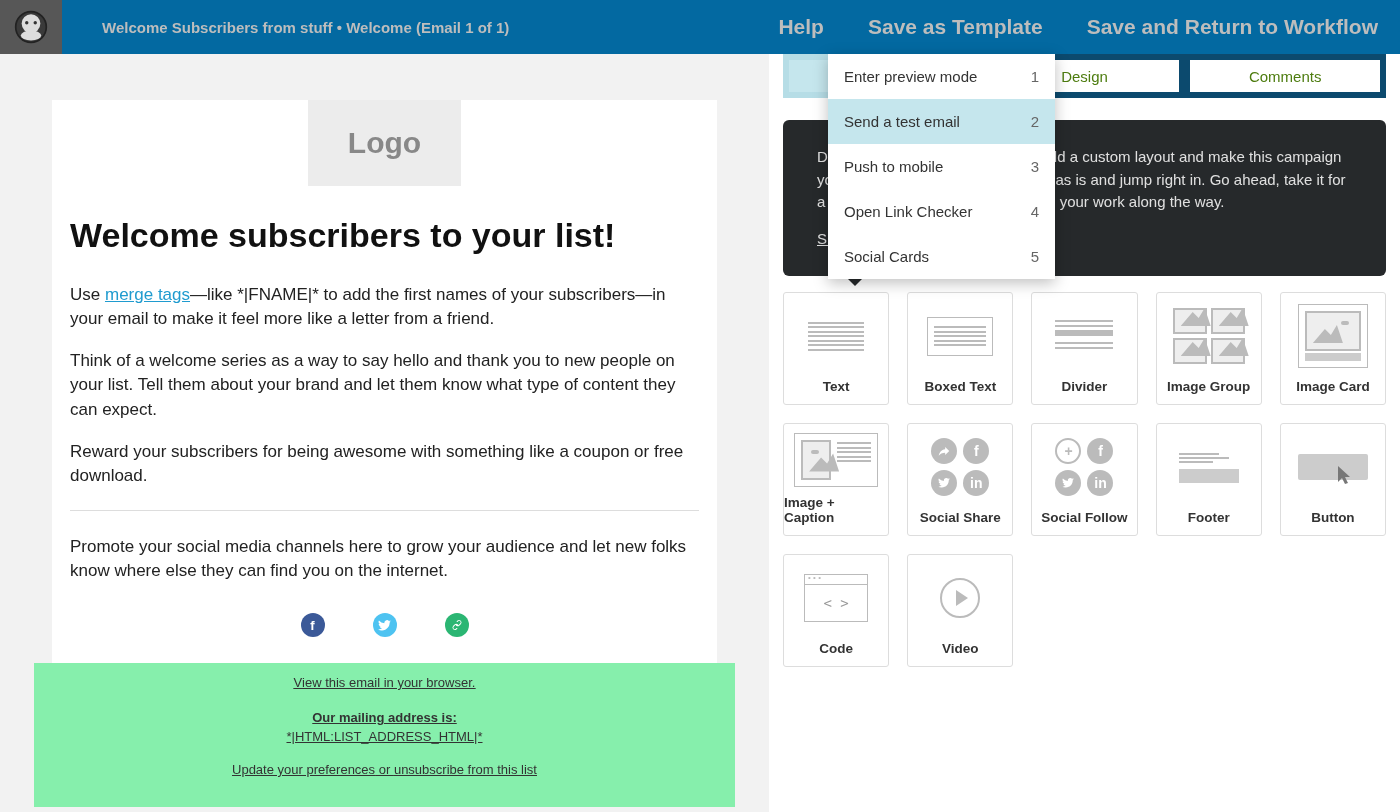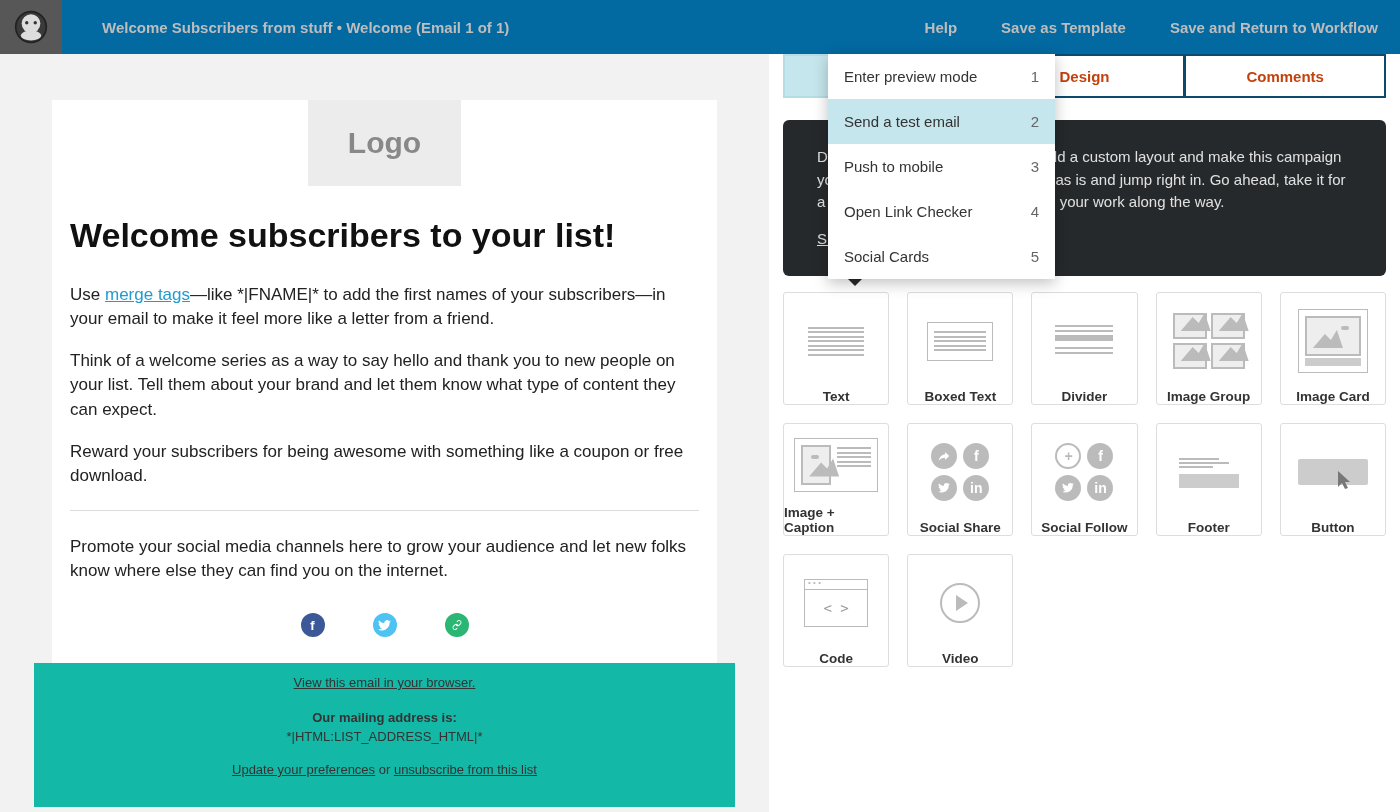--- a/index.html
+++ b/index.html
@@ -4,57 +4,57 @@
 <style>
 * { box-sizing: border-box; margin: 0; padding: 0; }
 body { font-family: "Helvetica Neue", Helvetica, Arial, sans-serif; background: #f2f2f2; width: 1400px; height: 812px; overflow: hidden; position: relative; }
 
 
 .topbar { position: absolute; top: 0; left: 0; right: 0; height: 54px; background: #0369a1; display: flex; align-items: center; color: #c5c5c5; }
 .brand-square { width: 62px; height: 54px; background: #575757; display: flex; align-items: center; justify-content: center; }
 .brand-square svg { width: 34px; height: 34px; }
 .top-title { margin-left: 40px; font-size: 15px; font-weight: 600; color: #bdbdbd; flex: 0 0 auto; }
 .top-actions { margin-left: auto; display: flex; align-items: stretch; height: 54px; }
-.top-link { display: flex; align-items: center; padding: 16px 22px; font-size: 15px; font-weight: 600; color: #bdbdbd; cursor: pointer; }
+.top-link { display: flex; align-items: center; padding: 16px 22px; font-size: 21px; font-weight: 600; color: #bdbdbd; cursor: pointer; }
 .top-link.active { background: #484848; color: #fff; }
 .chev { margin-left: 8px; }
 
 
 .canvas-wrap { position: absolute; top: 54px; left: 0; width: 769px; bottom: 0; overflow: hidden; padding: 28px 52px 0; }
 .email-card { background: #fff; padding: 0; }
 .email-inner { padding: 0 18px; }
 .logo-box { background: #ececec; width: 153px; height: 86px; margin: 18px auto 30px; display: flex; align-items: center; justify-content: center; color: #888; font-size: 30px; font-weight: 600; }
 .email-h1 { font-size: 34px; font-weight: bold; margin-bottom: 28px; color: #111; }
 .email-p { font-size: 17px; line-height: 1.42; color: #222; margin-bottom: 18px; }
 .email-p a { color: #1f9bcf; text-decoration: underline; }
 .divider { border: none; border-top: 1px solid #ddd; margin: 22px 0 24px; }
 .social-row { display: flex; justify-content: center; gap: 48px; padding: 12px 0 26px; }
 .sicon { width: 24px; height: 24px; border-radius: 50%; display: flex; align-items: center; justify-content: center; color: #fff; font-size: 13px; font-weight: bold; }
 .sicon.fb { background: #3b5998; }
 .sicon.tw { background: #4ec3f1; }
 .sicon.lk { background: #2bb673; }
-.footer-area { text-align: center; font-size: 13px; color: #333; padding: 12px 0 30px; background: #14b8a6; margin: 0 -18px; }
+.footer-area { text-align: center; font-size: 13px; color: #333; padding: 12px 0 30px; background: #86efac; margin: 0 -18px; text-decoration: underline; }
 .footer-area a { color: #333; text-decoration: underline; }
 .footer-area .addr-lbl { font-weight: bold; margin-top: 20px; display: block; }
 .footer-area .line { margin-top: 4px; }
 
 
 .right-panel { position: absolute; top: 54px; right: 0; width: 631px; bottom: 0; background: #fff; }
 .rp-tabs { display: flex; height: 44px; border-bottom: none; }
-.rp-tab { flex: 1; border: 2px solid #0c4a6e; display: flex; align-items: center; justify-content: center; font-size: 15px; font-weight: 700; color: #c2410c; cursor: pointer; margin-left: -1px; }
+.rp-tab { flex: 1; border: 6px solid #0c4a6e; display: flex; align-items: center; justify-content: center; font-size: 15px; font-weight: 400; color: #4d7c0f; cursor: pointer; margin-left: -1px; }
 .rp-tab.active { background: #c5e6ed; border-color: #b6dde6; }
 .rp-tab:first-child { margin-left: 14px; }
 .rp-tab:last-child { margin-right: 14px; }
 
 .tip-box { position: relative; margin: 22px 14px 16px; background: #26292b; color: #e0e0e0; border-radius: 6px; padding: 26px 34px; font-size: 15px; line-height: 1.5; }
 .tip-box .skip { text-decoration: underline; display: inline-block; margin-top: 14px; cursor: pointer; }
 .tip-arrow { position: absolute; left: 62px; bottom: -10px; width: 0; height: 0; border-left: 10px solid transparent; border-right: 10px solid transparent; border-top: 10px solid #26292b; }
 
 .blocks-grid { padding: 0 14px 20px; display: grid; grid-template-columns: repeat(5, 1fr); gap: 18px; }
-.block { border: 1px solid #ddd; border-radius: 3px; height: 113px; display: flex; flex-direction: column; align-items: center; justify-content: space-between; padding-bottom: 0; cursor: grab; position: relative; }
+.block { border: 1px solid #ddd; border-radius: 3px; height: 113px; display: flex; flex-direction: column; align-items: center; justify-content: space-between; padding-bottom: 10px; cursor: grab; position: relative; }
 .block .preview { flex: 1; display: flex; align-items: center; justify-content: center; width: 100%; }
 .block .blabel { font-size: 13.5px; font-weight: 600; color: #333; }
 
 
 .lines { width: 56px; }
 .lines span { display:block; height:2px; background:#bbb; margin:2.5px 0; }
 .lines.boxed { border:1px solid #bbb; padding:6px; width:66px; }
 .dvd { width:58px; }
 .dvd .top { height:2px; background:#bbb; margin-bottom:3px; }
 .dvd .bar { height:6px; background:#bbb; margin-bottom:6px; }

